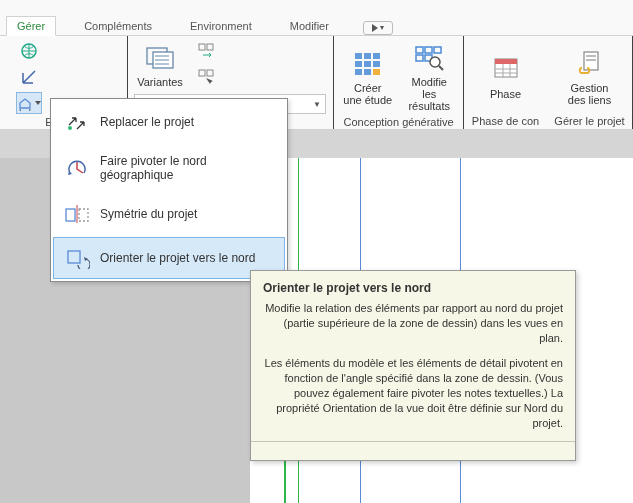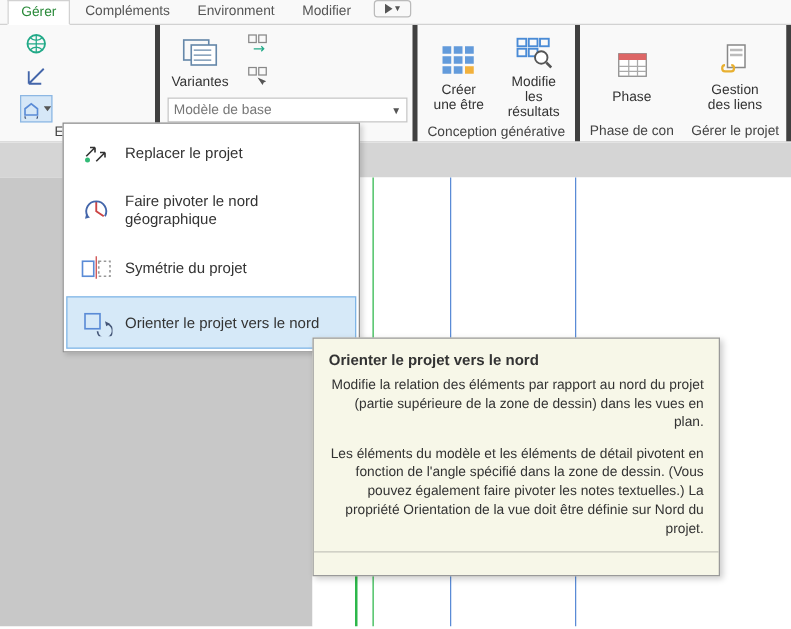--- a/index.html
+++ b/index.html
@@ -11,24 +11,24 @@
     color: #333;
     width: 633px;
     height: 503px;
     overflow: hidden;
     position: relative;
   }
   .tabs {
     display: flex;
     background: #f9f9f9;
     border-bottom: 1px solid #d2d2d2;
-    height: 20px;
-    align-items: flex-start;
+    height: 36px;
+    align-items: flex-end;
     padding-left: 6px;
-    gap: 2px;
+    gap: 18px;
   }
   .tab {
     padding: 3px 10px;
     color: #555;
     cursor: default;
   }
   .tab.active {
     background: #fff;
     border: 1px solid #d2d2d2;
     border-bottom: 1px solid #fff;
@@ -46,21 +46,21 @@
     margin-left: 6px;
   }
   .ribbon {
     background: #f9f9f9;
     border-bottom: 1px solid #d2d2d2;
     height: 94px;
     display: flex;
     align-items: stretch;
   }
   .panel {
-    border-right: 4px solid #404040;
+    border-right: 1px solid #404040;
     display: flex;
     flex-direction: column;
     padding: 4px 6px 2px 6px;
   }
   .panel-body { flex: 1; display: flex; align-items: center; gap: 6px; }
   .panel-label {
     text-align: center;
     font-size: 11px;
     color: #444;
     padding-top: 2px;
@@ -248,21 +248,21 @@
                 <rect x="20" y="2" width="7" height="6"></rect>
                 <rect x="2" y="10" width="7" height="6"></rect>
                 <rect x="11" y="10" width="7" height="6"></rect>
                 <rect x="20" y="10" width="7" height="6"></rect>
                 <rect x="2" y="18" width="7" height="6"></rect>
                 <rect x="11" y="18" width="7" height="6"></rect>
               </g>
               <rect x="20" y="18" width="7" height="6" fill="#f2b13c"></rect>
             </svg>
         </span>
-        <span class="lbl"><span>Créer</span><br><span>une être</span></span>
+        <span class="lbl"><span>Créer</span><br><span>une étude</span></span>
       </div>
       <div class="bigbtn">
         <span class="ico32">
           <svg width="30" height="26">
               <g fill="none" stroke="#4a8bd6" stroke-width="1.5">
                 <rect x="2" y="2" width="7" height="6"></rect>
                 <rect x="11" y="2" width="7" height="6"></rect>
                 <rect x="20" y="2" width="7" height="6"></rect>
                 <rect x="2" y="10" width="7" height="6"></rect>
                 <rect x="11" y="10" width="7" height="6"></rect>

